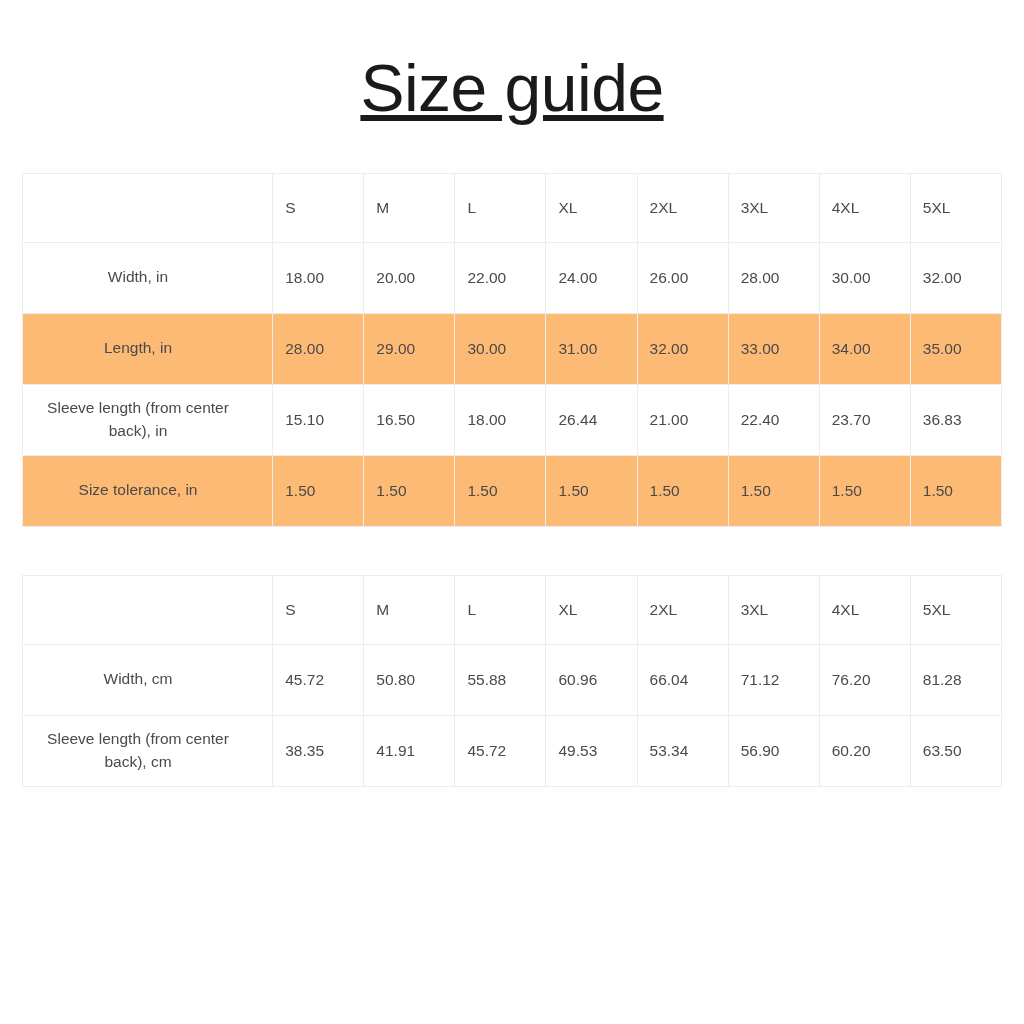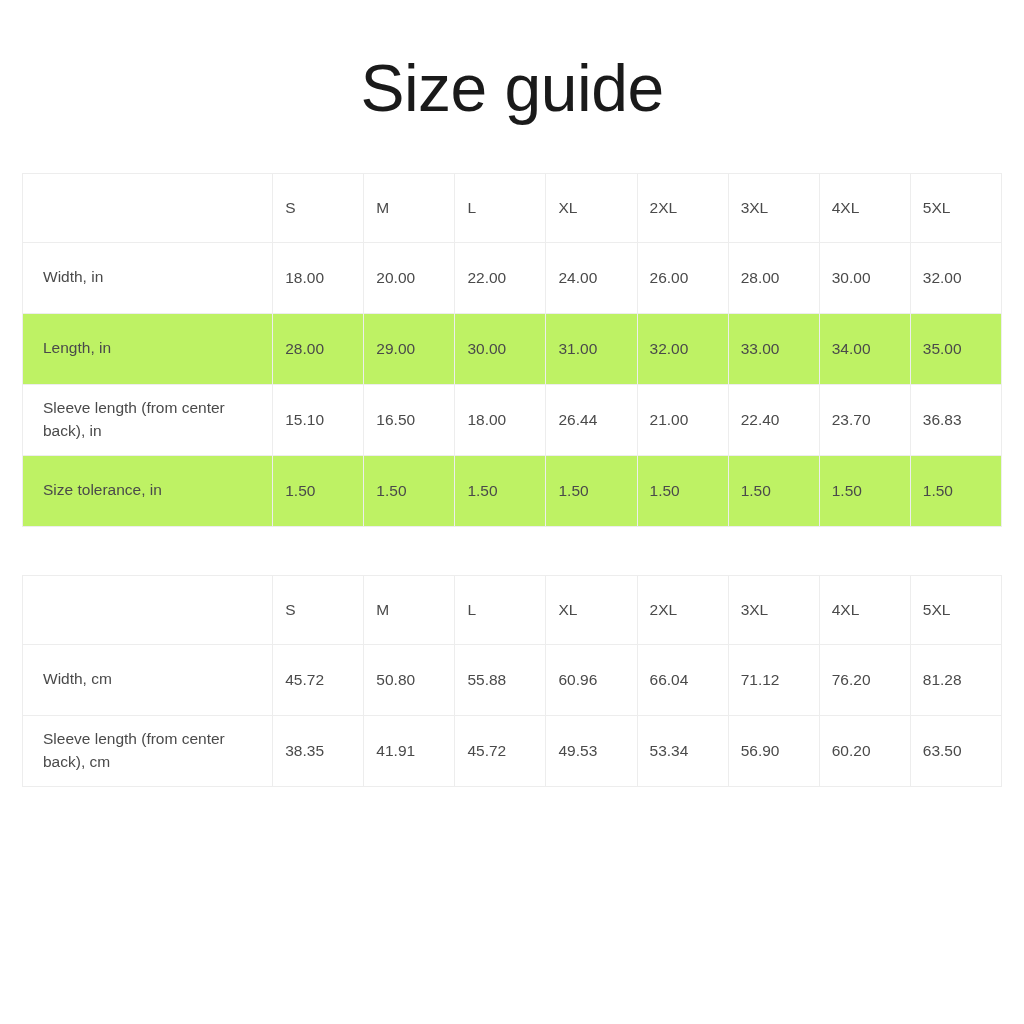--- a/index.html
+++ b/index.html
@@ -23,20 +23,21 @@
   }
   .page-title {
     text-align: center;
     font-size: 66px;
     font-weight: 400;
     color: #1a1a1a;
     letter-spacing: -0.5px;
     margin: 0;
     padding-top: 52px;
     line-height: 1.1;
+    text-decoration: underline;
   }
   .size-table {
     width: 980px;
     border-collapse: collapse;
     table-layout: fixed;
     font-size: 15.5px;
     color: #4a4a4a;
   }
   .table-wrap {
     margin: 0 auto;
@@ -57,25 +58,26 @@
   .size-table thead th {
     height: 68px;
     color: #4a4a4a;
     font-size: 15.5px;
   }
   .size-table tbody td {
     height: 70px;
     color: #4a4a4a;
   }
   .size-table tbody tr.alt td {
-    background: #bef264;
+    background: #fdba74;
   }
   .size-table tbody tr td.row-label {
     padding-left: 20px;
     line-height: 1.45;
+    text-align: center;
   }
   .size-table thead th.corner {
     background: #ffffff;
   }
   .size-table thead th.size-head {
     padding-left: 12px;
   }
   .size-table tbody td.val {
     padding-left: 12px;
   }

